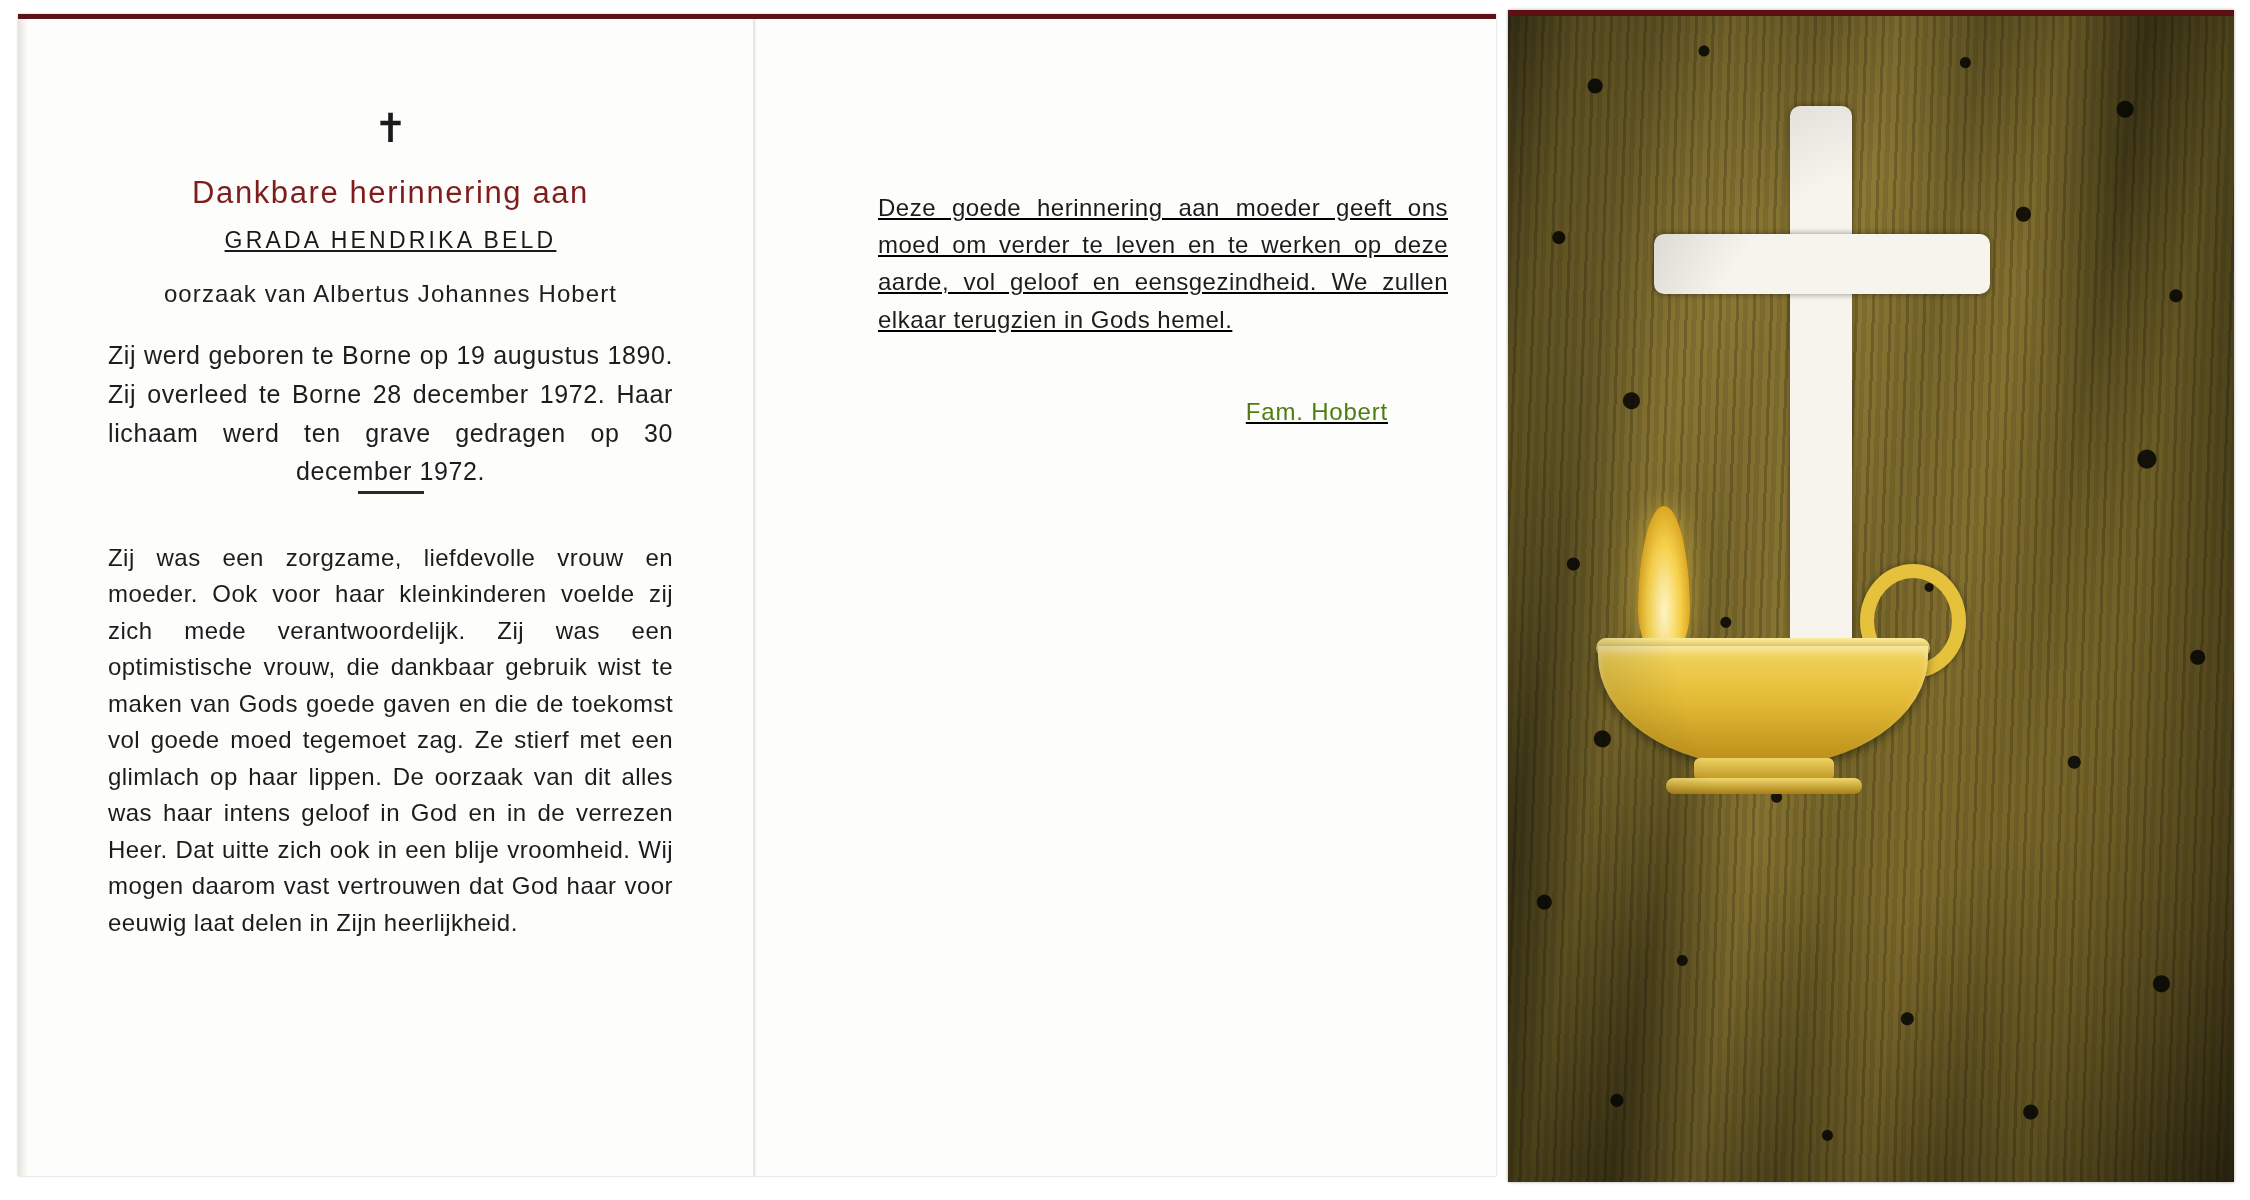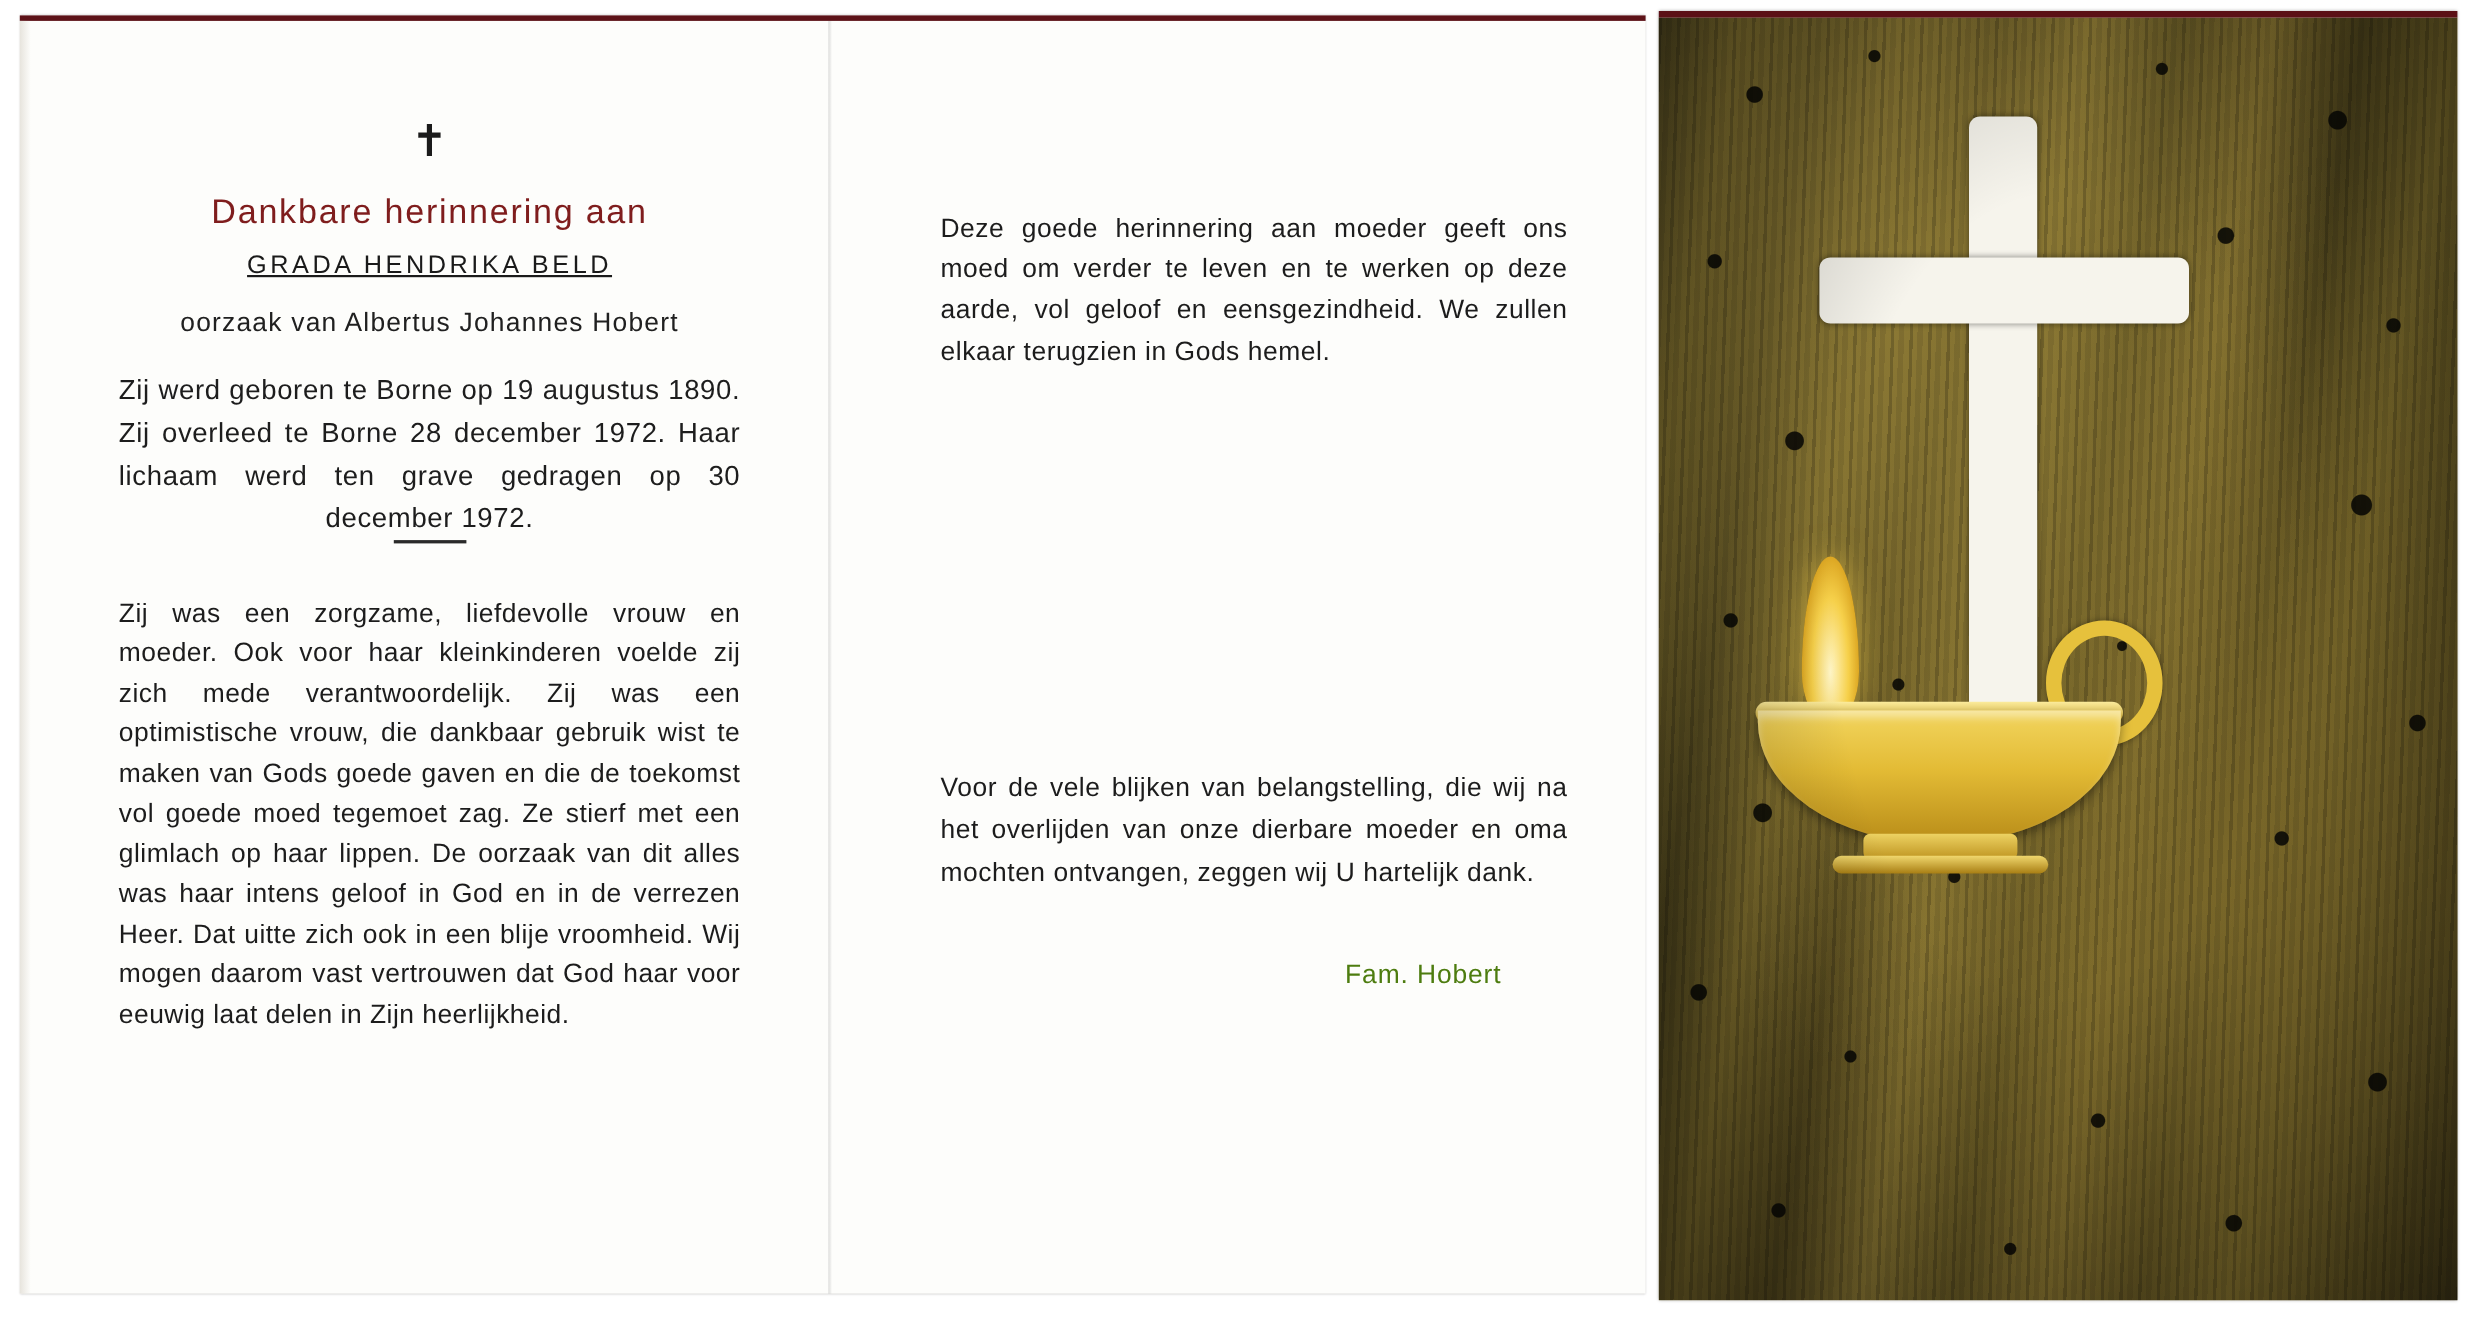--- a/index.html
+++ b/index.html
@@ -49,21 +49,21 @@
     background: linear-gradient(to right, rgba(0,0,0,0.12), rgba(0,0,0,0.03));
   }
 
   .page {
     position: absolute;
     top: 0;
     height: 100%;
     box-sizing: border-box;
   }
   .page-left  { left: 0;     width: 735px; padding: 60px 80px 40px 90px; }
-  .page-right { left: 747px; width: 740px; padding: 60px 80px 40px 90px; }
+  .page-right { left: 770px; width: 740px; padding: 60px 80px 40px 90px; text-decoration: underline; }
 
   .cross-glyph {
     text-align: center;
     font-family: "Liberation Serif", serif;
     font-size: 40px;
     color: #1b1b1b;
     line-height: 1;
     margin: 30px 0 26px 0;
     letter-spacing: 0;
   }
@@ -296,21 +296,20 @@
       <div class="subname">oorzaak van Albertus Johannes Hobert</div>
       <div class="dates">Zij werd geboren te Borne op 19 augustus 1890. Zij overleed te Borne 28 december 1972. Haar lichaam werd ten grave gedragen op 30 december 1972.</div>
       <div class="rule"></div>
       <div class="body-text">Zij was een zorgzame, liefdevolle vrouw en moeder. Ook voor haar kleinkinderen voelde zij zich mede verantwoordelijk. Zij was een optimistische vrouw, die dankbaar gebruik wist te maken van Gods goede gaven en die de toekomst vol goede moed tegemoet zag. Ze stierf met een glimlach op haar lippen. De oorzaak van dit alles was haar intens geloof in God en in de verrezen Heer. Dat uitte zich ook in een blije vroomheid. Wij mogen daarom vast vertrouwen dat God haar voor eeuwig laat delen in Zijn heerlijkheid.</div>
     </div>
 
     <div class="fold"></div>
 
     <div class="page page-right">
       <div class="right-top">Deze goede herinnering aan moeder geeft ons moed om verder te leven en te werken op deze aarde, vol geloof en eensgezindheid. We zullen elkaar terugzien in Gods hemel.</div>
-      <div class="right-thanks">Voor de vele blijken van belangstelling, die wij na het overlijden van onze dierbare moeder en oma mochten ontvangen, zeggen wij U hartelijk dank.</div>
       <div class="signature">Fam. Hobert</div>
     </div>
 
   </div>
 
   <div class="card-image">
     <div class="grain"></div>
     <div class="speckle"></div>
     <div class="cross-art">
       <div class="cross-v"></div>

